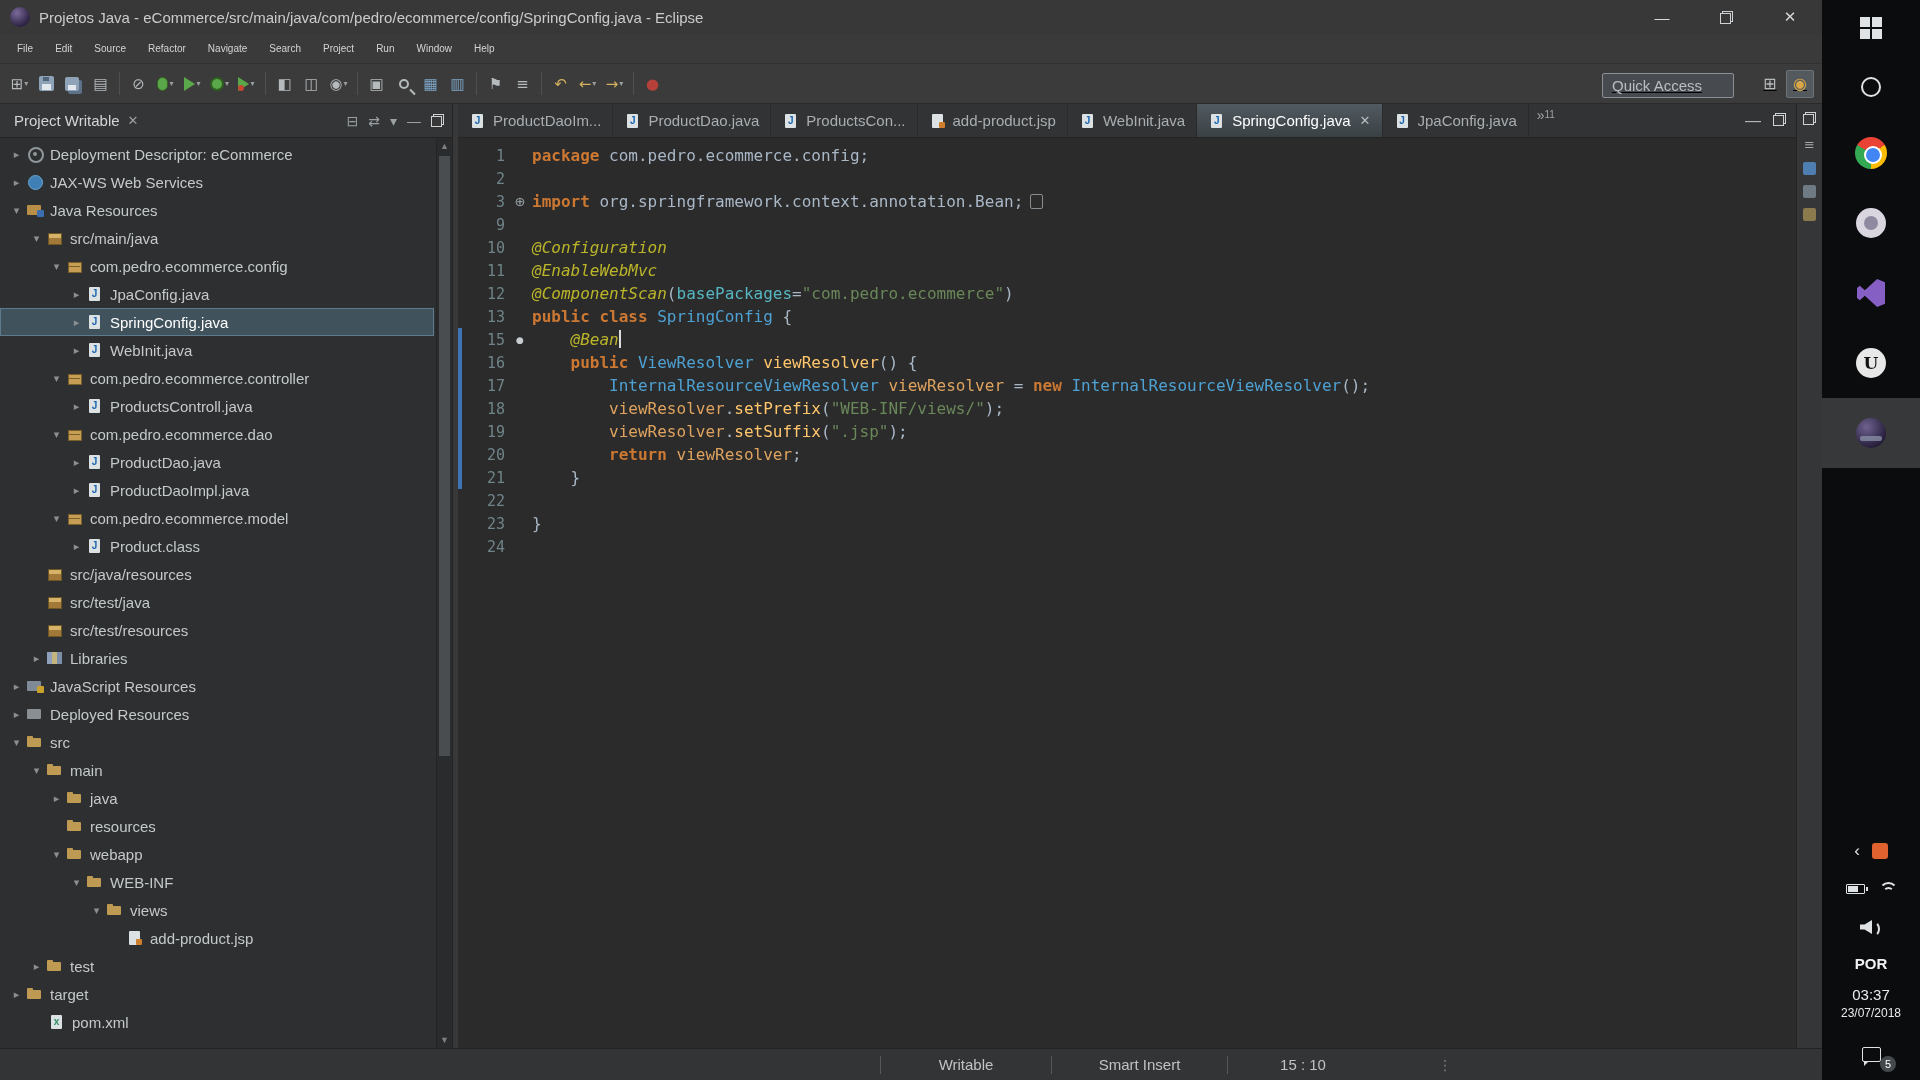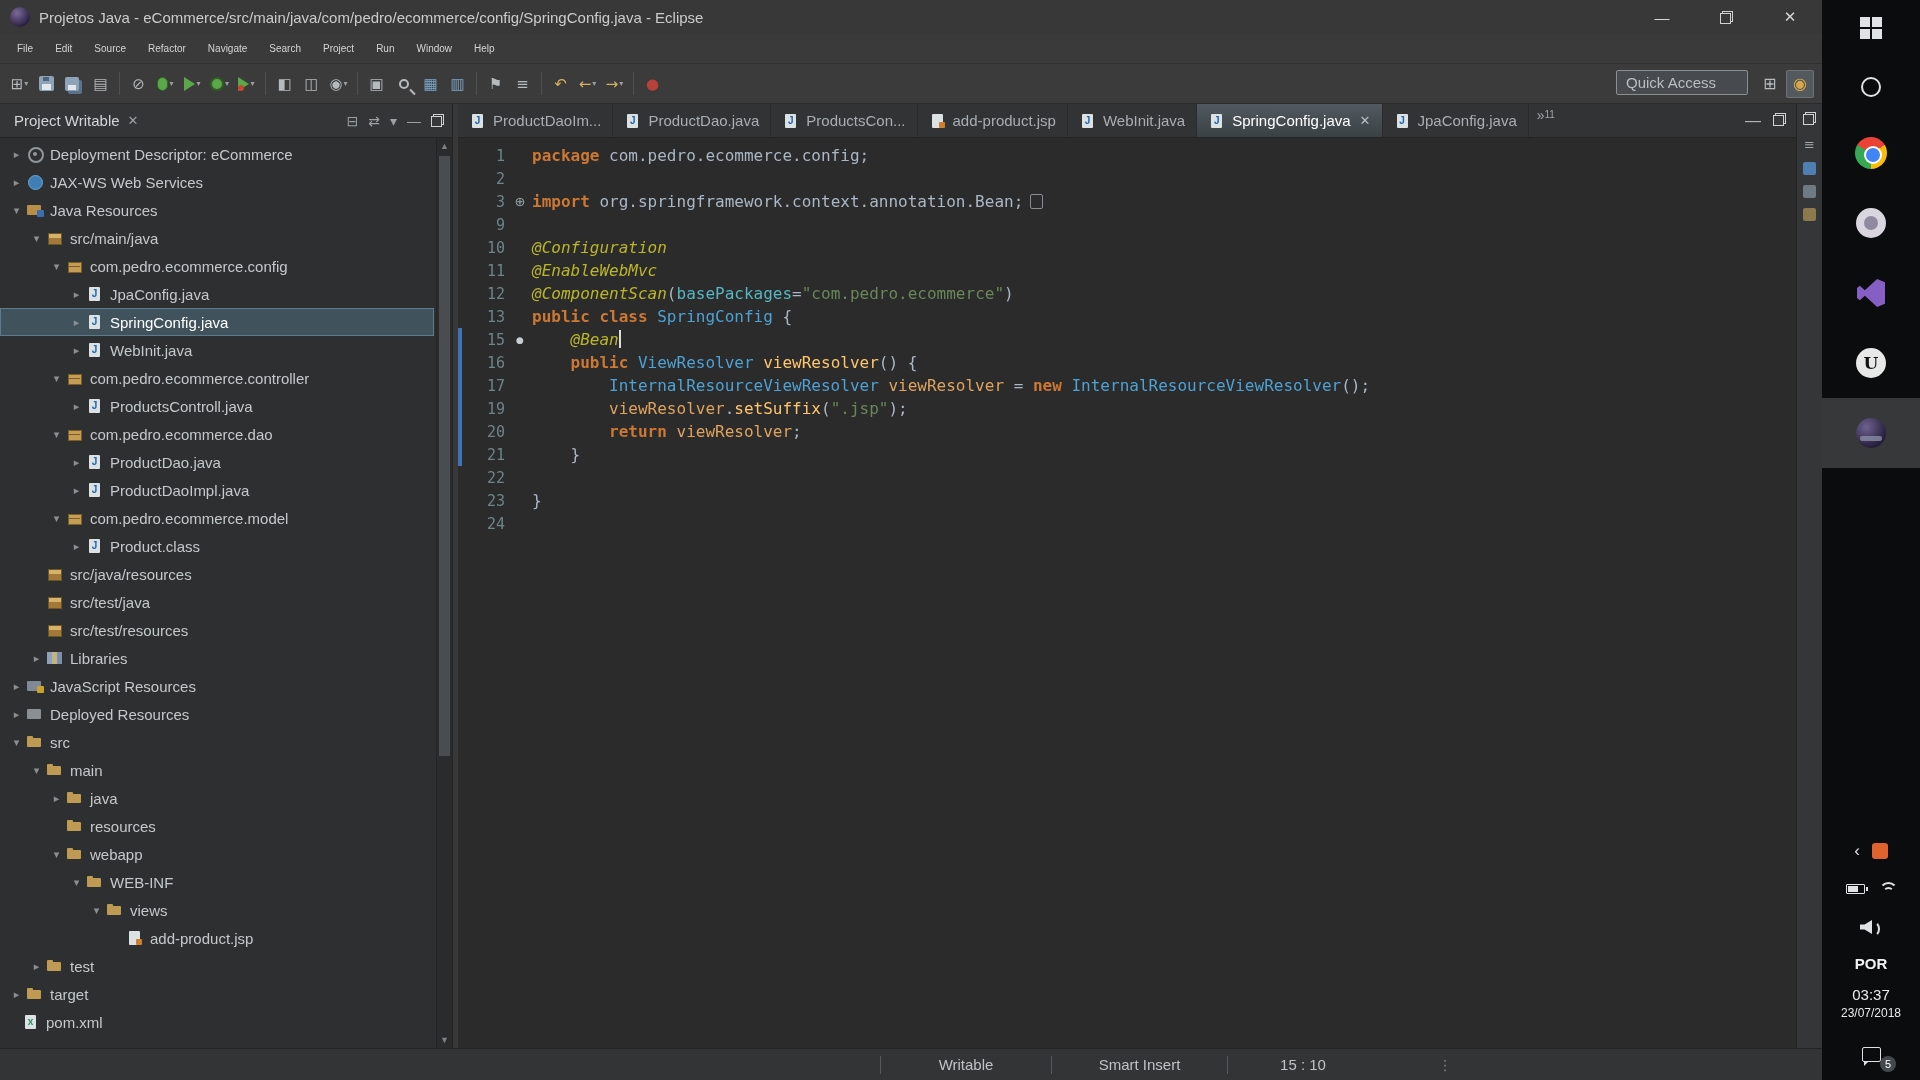--- a/index.html
+++ b/index.html
@@ -36,21 +36,21 @@
   .ci-floppy::after { content:""; position:absolute; left:3px; bottom:1px; width:9px; height:6px; background:#e2e8ee; }
   .ci-floppy2 { width:14px; height:14px; background:#8fa3b8; border-radius:2px; box-shadow:3px 3px 0 0 #5d7189; margin-right:3px;}
   .ci-floppy2::after { content:""; position:absolute; left:3px; bottom:1px; width:8px; height:5px; background:#e2e8ee; }
   .ci-play { width:0; height:0; border-left:11px solid #5ba84a; border-top:7px solid transparent; border-bottom:7px solid transparent; }
   .ci-play2 { width:0; height:0; border-left:11px solid #5ba84a; border-top:7px solid transparent; border-bottom:7px solid transparent; }
   .ci-play2::after { content:""; position:absolute; left:-11px; top:1px; width:6px; height:6px; border-radius:50%; background:#c8452e; }
   .ci-bug { width:11px; height:14px; background:#5ba84a; border-radius:6px; border:1px solid #31631f; }
   .ci-cov { width:14px; height:14px; border-radius:50%; background:#5ba84a; border:2px solid #2f5e20; }
   .ci-mag { width:10px; height:10px; border:2px solid #b5babd; border-radius:50%; }
   .ci-mag::after { content:""; position:absolute; width:7px; height:2px; background:#b5babd; transform:rotate(45deg); left:8px; top:10px; }
-  .qa-wrap { margin-left:auto; display:flex; align-items:flex-start; gap:8px; }
+  .qa-wrap { margin-left:auto; display:flex; align-items:flex-end; gap:22px;text-decoration:underline; }
   .quick-access { width:132px; height:25px; border:1px solid #8a8f94; background:#474b4f; color:#b9bec2;
     display:flex; align-items:center; padding:0 9px; font-size:15px; border-radius:2px; }
   .persp { width:28px; height:28px; display:flex; align-items:center; justify-content:center; color:#b5babd; font-size:16px; border-radius:2px; margin-right:2px;}
   .persp.pressed { background:#53595d; border:1px solid #6d7378; color:#d9a648; }
 
   
   .main { flex:1; display:flex; min-height:0; }
 
   
   .explorer { width:453px; flex:none; background:#2e2f30; border-right:1px solid #242424; display:flex; flex-direction:column; position:relative; }
@@ -483,21 +483,21 @@
             <div class="trow" style="padding-left: 28px;">
               <span class="tarrow">▸</span>
               <span class="tico ic-folder"></span>
               <span class="tlabel">test</span>
             </div>
             <div class="trow" style="padding-left: 8px;">
               <span class="tarrow">▸</span>
               <span class="tico ic-folder"></span>
               <span class="tlabel">target</span>
             </div>
-            <div class="trow" style="padding-left: 4px;">
+            <div class="trow" style="padding-left: 4px; margin-left: 26px;">
               <span class="tarrow"></span>
               <span class="tico ic-xml"></span>
               <span class="tlabel">pom.xml</span>
             </div>
           </div>
         <div class="ex-scroll">
           <div class="arr">▲</div>
           <div class="thumb"></div>
           <div class="arr down">▼</div>
         </div>
@@ -609,20 +609,26 @@
               <span class="code"><span class="p">    </span><span class="k">public </span><span class="t">ViewResolver</span><span class="p"> </span><span class="m">viewResolver</span><span class="p">() {</span></span>
             </div>
             <div class="cl chg">
               <span class="chgbar"></span>
               <span class="ln">17</span>
               <span class="lmark"></span>
               <span class="code"><span class="p">        </span><span class="t">InternalResourceViewResolver</span><span class="p"> </span><span class="v">viewResolver</span><span class="p"> = </span><span class="k">new</span><span class="p"> </span><span class="t">InternalResourceViewResolver</span><span class="p">();</span></span>
             </div>
             <div class="cl chg">
               <span class="chgbar"></span>
+              <span class="ln">18</span>
+              <span class="lmark"></span>
+              <span class="code"><span class="p">        </span><span class="v">viewResolver</span><span class="p">.</span><span class="m">setPrefix</span><span class="p">(</span><span class="s">"WEB-INF/views/"</span><span class="p">);</span></span>
+            </div>
+            <div class="cl chg">
+              <span class="chgbar"></span>
               <span class="ln">19</span>
               <span class="lmark"></span>
               <span class="code"><span class="p">        </span><span class="v">viewResolver</span><span class="p">.</span><span class="m">setSuffix</span><span class="p">(</span><span class="s">".jsp"</span><span class="p">);</span></span>
             </div>
             <div class="cl chg">
               <span class="chgbar"></span>
               <span class="ln">20</span>
               <span class="lmark"></span>
               <span class="code"><span class="p">        </span><span class="k">return </span><span class="v">viewResolver</span><span class="p">;</span></span>
             </div>

